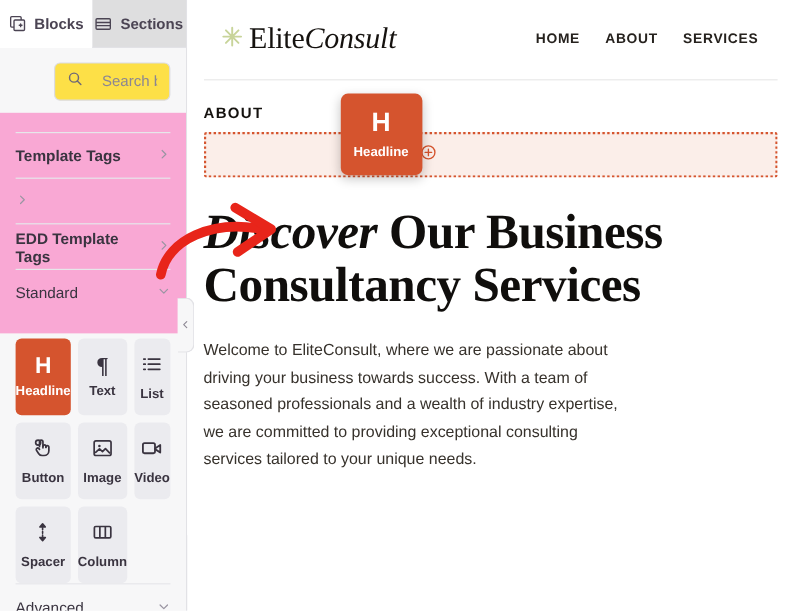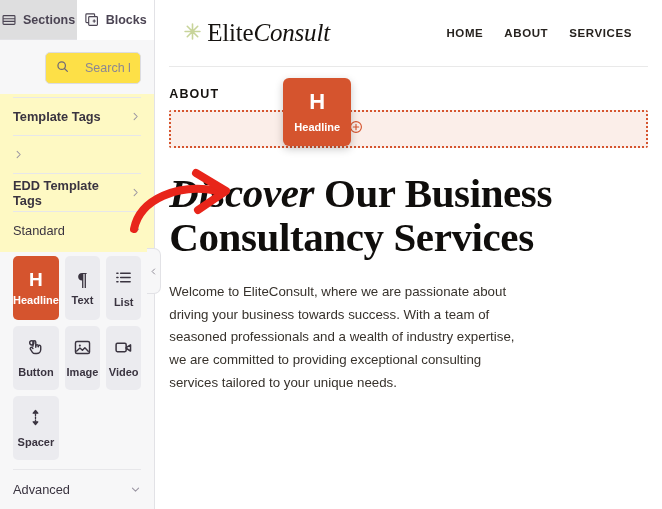--- a/index.html
+++ b/index.html
@@ -72,21 +72,21 @@
     border: 0;
     outline: 0;
     font-size: 12.5px;
     color: #56505e;
     background: transparent;
     width: 100%;
     font-family: "Liberation Sans", sans-serif;
   }
   .search-box input::placeholder { color: #8b8693; }
 
-  .cat-list { padding: 3px 13px; background: #fef9c3; }
+  .cat-list { padding: 16px 13px; background: #f9a8d4; }
   .cat {
     display: flex;
     align-items: center;
     justify-content: space-between;
     height: 38px;
     border-top: 1px solid #e7e7ea;
     cursor: pointer;
   }
   .cat:first-child { border-top: 1px solid #e7e7ea; }
   .cat-label {
@@ -286,38 +286,38 @@
   }
 </style>
 </head>
 <body>
 
 <div id="app">
 
   <div class="sidebar">
 
     <div class="tabs">
-      <div class="tab inactive">
-        <span class="tico">
-          <svg width="14" height="14" viewBox="0 0 16 16" fill="none" stroke="#4b4453" stroke-width="1.3">
-            <rect x="1.2" y="3" width="13.6" height="10" rx="1"></rect>
-            <path d="M1.2 6.6h13.6M1.2 9.6h13.6"></path>
-          </svg>
-        </span>
-        <span>Sections</span>
-      </div>
       <div class="tab active">
         <span class="tico">
           <svg width="14" height="14" viewBox="0 0 16 16" fill="none" stroke="#4b4453" stroke-width="1.3">
             <rect x="1" y="1" width="10" height="10" rx="1"></rect>
             <rect x="4.2" y="4.2" width="10" height="10" rx="1" fill="#f7f7f8"></rect>
             <path d="M9.2 9.2h2.6M10.5 7.9v2.6" stroke-linecap="round"></path>
           </svg>
         </span>
         <span>Blocks</span>
+      </div>
+      <div class="tab inactive">
+        <span class="tico">
+          <svg width="14" height="14" viewBox="0 0 16 16" fill="none" stroke="#4b4453" stroke-width="1.3">
+            <rect x="1.2" y="3" width="13.6" height="10" rx="1"></rect>
+            <path d="M1.2 6.6h13.6M1.2 9.6h13.6"></path>
+          </svg>
+        </span>
+        <span>Sections</span>
       </div>
     </div>
 
     <div class="search-wrap">
       <div class="search-box">
         <span>
           <svg width="13" height="13" viewBox="0 0 16 16" fill="none" stroke="#6e6878" stroke-width="1.5">
             <circle cx="7" cy="7" r="4.6"></circle>
             <path d="M10.4 10.4L14 14" stroke-linecap="round"></path>
           </svg>
@@ -419,20 +419,29 @@
         <span class="bico">
           <svg width="19" height="19" viewBox="0 0 20 20" fill="none" stroke="#3a3440" stroke-width="1.4" stroke-linecap="round" stroke-linejoin="round">
             <path d="M10 2.6L7.6 5.4h4.8L10 2.6z" fill="#3a3440"></path>
             <path d="M10 17.4l-2.4-2.8h4.8L10 17.4z" fill="#3a3440"></path>
             <path d="M10 6.2v7.6" stroke-dasharray="1.6 1.6"></path>
           </svg>
         </span>
         <span class="blabel">Spacer</span>
       </div>
 
+      <div class="block-card">
+        <span class="bico">
+          <svg width="19" height="19" viewBox="0 0 20 20" fill="none" stroke="#3a3440" stroke-width="1.5">
+            <rect x="2.8" y="5" width="14.4" height="10" rx="1.2"></rect>
+            <path d="M7.6 5v10M12.4 5v10"></path>
+          </svg>
+        </span>
+        <span class="blabel">Column</span>
+      </div>
 
     </div>
 
     <div class="advanced-wrap">
       <div class="advanced">
         <span class="cat-label light">Advanced</span>
         <span class="chev">
           <svg width="11" height="11" viewBox="0 0 16 16" fill="none" stroke="currentColor" stroke-width="1.5">
               <path d="M3.5 6L8 10.5 12.5 6" stroke-linecap="round" stroke-linejoin="round"></path>
             </svg>

